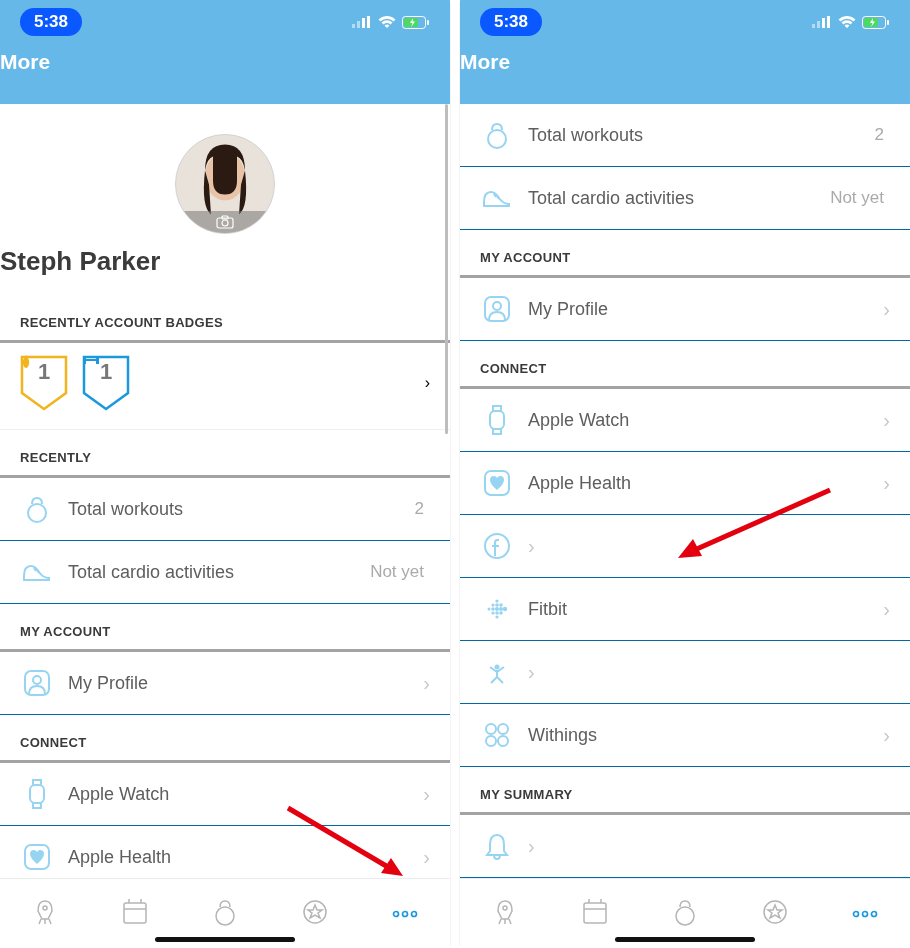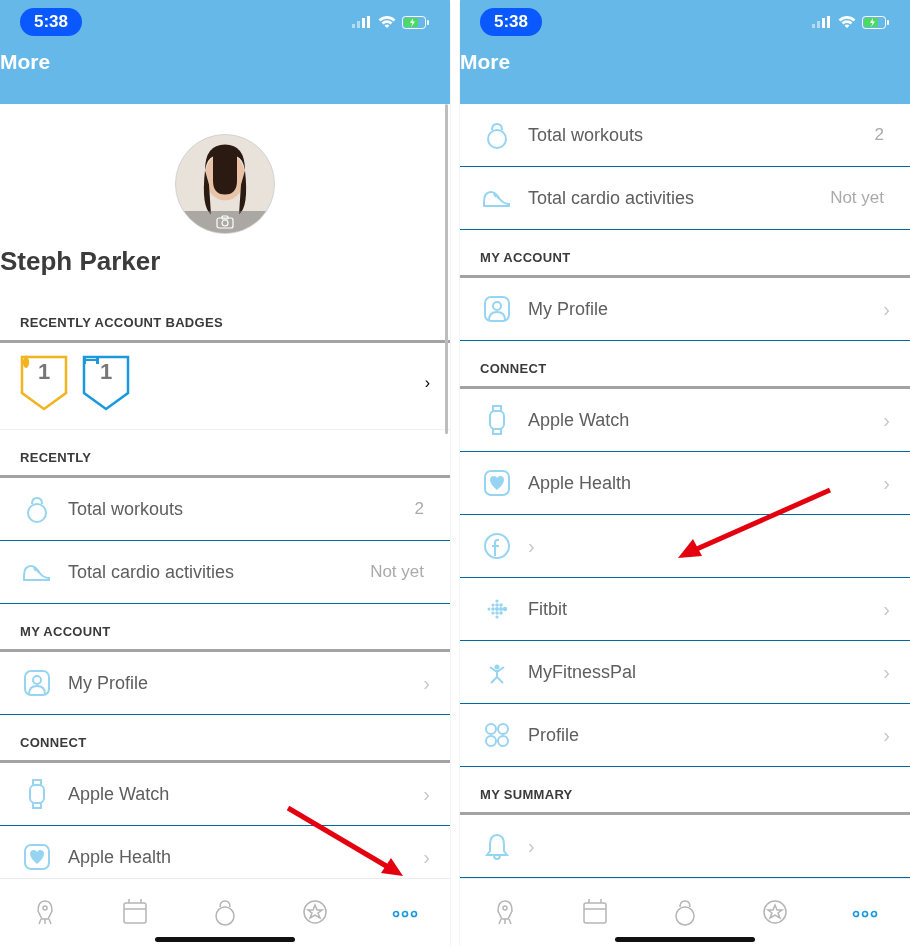--- a/index.html
+++ b/index.html
@@ -443,33 +443,32 @@
       <span class="label">Fitbit</span>
       <span class="chev">›</span>
     </div>
     <div class="row">
       <span class="icon">
           <svg width="30" height="30" viewBox="0 0 30 30" fill="none" stroke="#97d4f1" stroke-width="2">
             <circle cx="15" cy="10" r="2.5" fill="#97d4f1" stroke="none"></circle>
             <path d="M15 13 L15 20 M15 15 L8 10 M15 15 L22 10 M15 20 L9 26 M15 20 L21 26"></path>
           </svg>
         </span>
-      <span class="label">MyFitnessPal</span>
       <span class="chev">›</span>
     </div>
     <div class="row">
       <span class="icon">
           <svg width="30" height="30" viewBox="0 0 30 30" fill="none" stroke="#97d4f1" stroke-width="2">
             <circle cx="9" cy="9" r="5"></circle>
             <circle cx="21" cy="9" r="5"></circle>
             <circle cx="9" cy="21" r="5"></circle>
             <circle cx="21" cy="21" r="5"></circle>
           </svg>
         </span>
-      <span class="label">Profile</span>
+      <span class="label">Withings</span>
       <span class="chev">›</span>
     </div>
 
     <div class="section-header">MY SUMMARY</div>
     <div class="row">
       <span class="icon">
           <svg width="28" height="30" viewBox="0 0 28 30" fill="none" stroke="#97d4f1" stroke-width="2">
             <path d="M14 4 Q21 4 21 14 L21 20 L24 24 L4 24 L7 20 L7 14 Q7 4 14 4 Z"></path>
             <path d="M11 24 Q11 28 14 28 Q17 28 17 24"></path>
           </svg>

